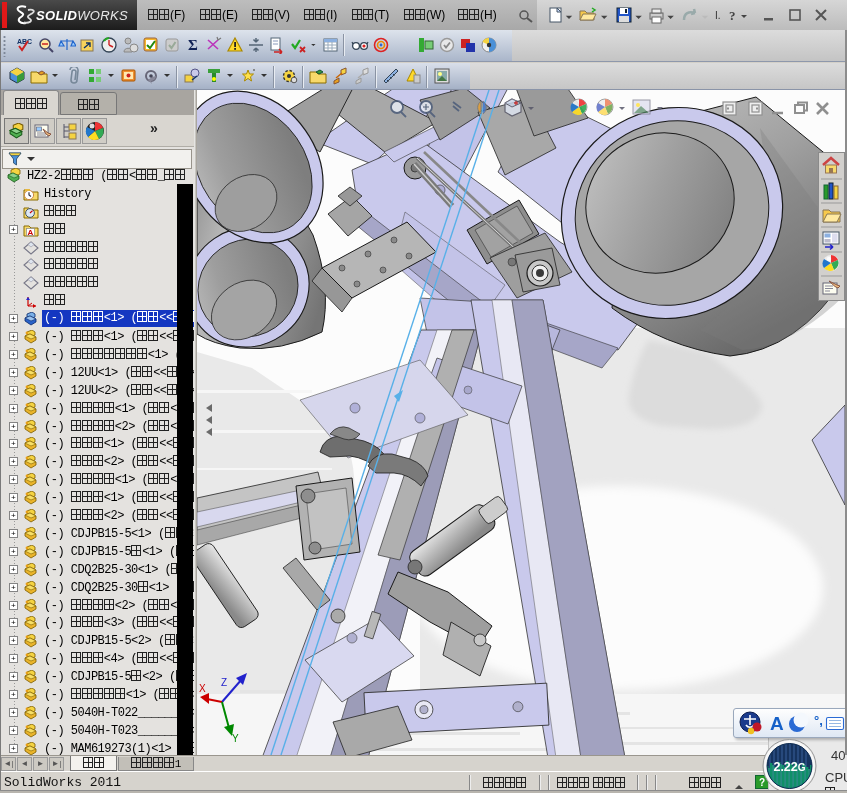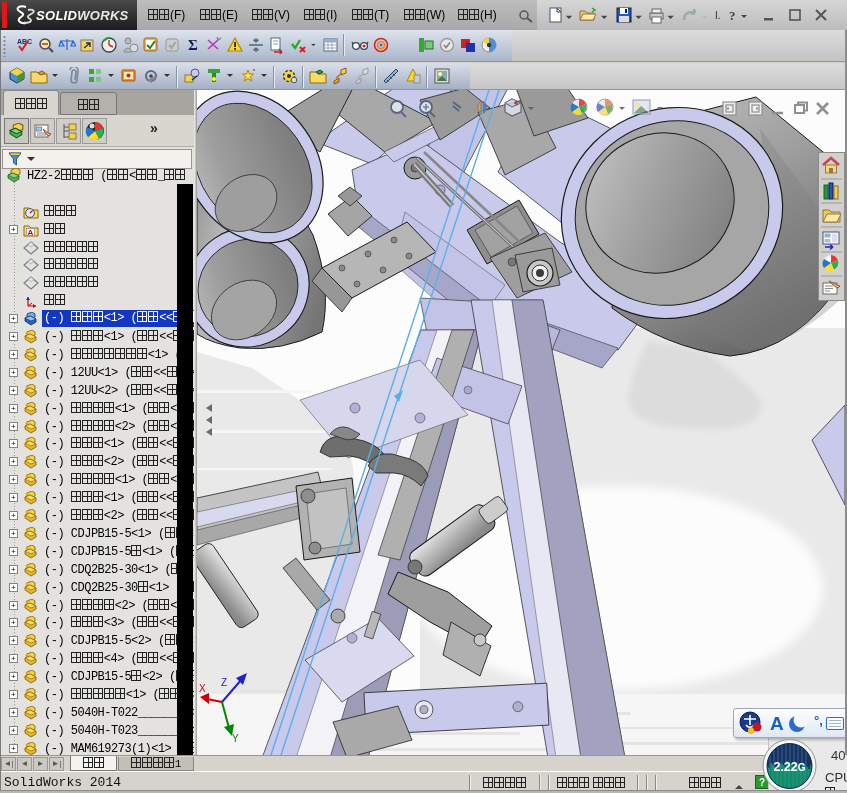--- a/index.html
+++ b/index.html
@@ -210,21 +210,21 @@
 
 </div>
 
 <div class="abs" style="left:0;top:0;width:847px;height:30px;background:linear-gradient(#bdbdbd,#a8a8a8)">
  <div class="abs" style="left:0;top:0;width:137px;height:30px;background:linear-gradient(#4a4a4a,#1c1c1c)"></div>
  <div class="abs" style="left:2px;top:2px;width:5px;height:26px;background:#e01818"></div>
  <svg class="abs" style="left:12px;top:4px" width="26" height="22" viewBox="0 0 26 22">
       <path d="M14,3 c-6,-2 -11,1 -7,4 c4,2.5 6,3 2,6 c-5,3 -1,7 5,6" stroke="#fff" stroke-width="2" fill="none"></path>
       <path d="M16,6 c5,-1 8,1 4,3.5 c-4,2.5 -6,3 -2,5.5 c3,2 -1,4.5 -6,3.5" stroke="#ddd" stroke-width="1.8" fill="none"></path>
     </svg>
- <span class="abs" style="left:36px;top:8px;font:bold 13px 'Liberation Sans';color:#fff;letter-spacing:0.3px;font-style:italic">SOLID<span style="color:#e8e8e8;font-weight:bold">WORKS</span></span>
+ <span class="abs" style="left:36px;top:8px;font:bold 13px 'Liberation Sans';color:#fff;letter-spacing:0.3px;font-style:italic">SOLID<span style="color:#e8e8e8;font-weight:normal">WORKS</span></span>
  <span class="abs menu" style="left:148px;top:8px"><b class="k"></b><b class="k"></b>(F)</span>
     <span class="abs menu" style="left:200px;top:8px"><b class="k"></b><b class="k"></b>(E)</span>
     <span class="abs menu" style="left:252px;top:8px"><b class="k"></b><b class="k"></b>(V)</span>
     <span class="abs menu" style="left:304px;top:8px"><b class="k"></b><b class="k"></b>(I)</span>
     <span class="abs menu" style="left:352px;top:8px"><b class="k"></b><b class="k"></b>(T)</span>
     <span class="abs menu" style="left:404px;top:8px"><b class="k"></b><b class="k"></b>(W)</span>
     <span class="abs menu" style="left:458px;top:8px"><b class="k"></b><b class="k"></b>(H)</span>
  <svg class="abs" style="left:518px;top:9px" width="16" height="14" viewBox="0 0 16 14">
       <circle cx="6" cy="6" r="4" fill="none" stroke="#555" stroke-width="1.5"></circle>
       <path d="M9,9 l5,4" stroke="#555" stroke-width="2"></path>
@@ -517,20 +517,29 @@
   <div style="position:relative;width:194px;height:678px;top:-90px">
 <div style="position:absolute;left:14px;top:176px;width:1px;height:575px;background-image:linear-gradient(#999 1px,transparent 1px);background-size:1px 3px"></div>
 <div class="trow" style="top:168px">
           <span style="position:absolute;left:6px;top:0px"><svg width="17" height="15" viewBox="0 0 17 15">
               <polygon points="5,2 10,0 14,2 14,6 9,8 5,6" fill="#f5d341" stroke="#7a5c00" stroke-width="0.8"></polygon>
               <polygon points="2,7 7,5 13,8 13,11 8,14 2,10" fill="#52b052" stroke="#1a5c1a" stroke-width="0.8"></polygon>
               <polygon points="2,7 7,5 13,8 8,10" fill="#8cd08c" stroke="#1a5c1a" stroke-width="0.6"></polygon>
             </svg></span>
           <span class="ttxt" style="left:27px">HZ2-2<b class="k"></b><b class="k"></b><b class="k"></b> (<b class="k"></b><b class="k"></b>&lt;<b class="k"></b><b class="k"></b>_<b class="k"></b><b class="k"></b></span>
         </div>
+<div class="trow" style="top:185.8px">
+          <span style="position:absolute;left:23px;top:1px"><svg width="17" height="14" viewBox="0 0 17 14">
+              <path d="M1,3 h5 l2,2 h7 v8 h-14 z" fill="#f7d96b" stroke="#8a6d00" stroke-width="1"></path>
+              <circle cx="6" cy="8" r="4.6" fill="#fff" stroke="#c84" stroke-width="1"></circle>
+              <path d="M6,5.2 v2.8 l2,1.4" stroke="#334" stroke-width="1.2" fill="none"></path>
+              <rect x="2" y="2" width="5" height="2" fill="#e8b840"></rect>
+            </svg></span>
+          <span class="ttxt">History</span>
+        </div>
 <div class="trow" style="top:203.7px">
           <span style="position:absolute;left:23px;top:1px"><svg width="17" height="14" viewBox="0 0 17 14">
               <path d="M1,3 h5 l2,2 h7 v8 h-14 z" fill="#f7d96b" stroke="#8a6d00" stroke-width="1"></path>
               <circle cx="7" cy="8" r="4.4" fill="#dce8f4" stroke="#456" stroke-width="1"></circle>
               <path d="M7,8 L9.6,5.6" stroke="#c00" stroke-width="1.2"></path>
             </svg></span>
           <span class="ttxt"><b class="k"></b><b class="k"></b><b class="k"></b></span>
         </div>
 <div class="trow" style="top:221.6px">
           <span class="exp">+</span>
@@ -930,21 +939,21 @@
 
 <div class="abs" style="left:0;top:755px;width:847px;height:16px;background:#d6d3cd;border-top:1px solid #9a968e">
  <div class="abs" style="left:1px;top:1px;width:15px;height:14px;background:#ccc9c2;border:1px solid #999;font:8px/12px 'Liberation Sans';text-align:center;color:#555">◄|</div>
  <div class="abs" style="left:17px;top:1px;width:15px;height:14px;background:#ccc9c2;border:1px solid #999;font:8px/12px 'Liberation Sans';text-align:center;color:#555">◄</div>
  <div class="abs" style="left:33px;top:1px;width:15px;height:14px;background:#ccc9c2;border:1px solid #999;font:8px/12px 'Liberation Sans';text-align:center;color:#555">►</div>
  <div class="abs" style="left:49px;top:1px;width:15px;height:14px;background:#ccc9c2;border:1px solid #999;font:8px/12px 'Liberation Sans';text-align:center;color:#555">►|</div>
  <div class="abs" style="left:70px;top:0px;width:47px;height:15px;background:#f4f2ee;border:1px solid #777;border-top:none;text-align:center;padding-top:1px;font-size:11px"><b class="k"></b><b class="k"></b></div>
  <div class="abs" style="left:118px;top:1px;width:76px;height:14px;background:#c2bfb8;border:1px solid #888;border-top:none;text-align:center;font-size:11px"><b class="k"></b><b class="k"></b><b class="k"></b><b class="k"></b><span style="font:11px 'Liberation Mono'">1</span></div>
 </div>
 <div class="abs" style="left:0;top:771px;width:847px;height:22px;background:#d6d3cd;border-top:1px solid #fff">
- <span class="abs" style="left:4px;top:3px;font:13px 'Liberation Mono',monospace;color:#111">SolidWorks 2014</span>
+ <span class="abs" style="left:4px;top:3px;font:13px 'Liberation Mono',monospace;color:#111">SolidWorks 2011</span>
  <span class="abs vsep" style="left:469px;top:3px;height:16px"></span>
  <span class="abs stxt" style="left:483px;top:4px"><b class="k"></b><b class="k"></b><b class="k"></b><b class="k"></b></span>
  <span class="abs vsep" style="left:539px;top:3px;height:16px"></span>
  <span class="abs vsep" style="left:548px;top:3px;height:16px"></span>
  <span class="abs stxt" style="left:557px;top:4px"><b class="k"></b><b class="k"></b><b class="k"></b>&nbsp;<b class="k"></b><b class="k"></b><b class="k"></b></span>
  <span class="abs vsep" style="left:637px;top:3px;height:16px"></span>
  <span class="abs vsep" style="left:646px;top:3px;height:16px"></span>
  <span class="abs vsep" style="left:655px;top:3px;height:16px"></span>
  <span class="abs stxt" style="left:689px;top:4px"><b class="k"></b><b class="k"></b><b class="k"></b></span>
  <span class="abs" style="left:735px;top:9px;width:0;height:0;border:4px solid transparent;border-bottom-color:#444"></span>

